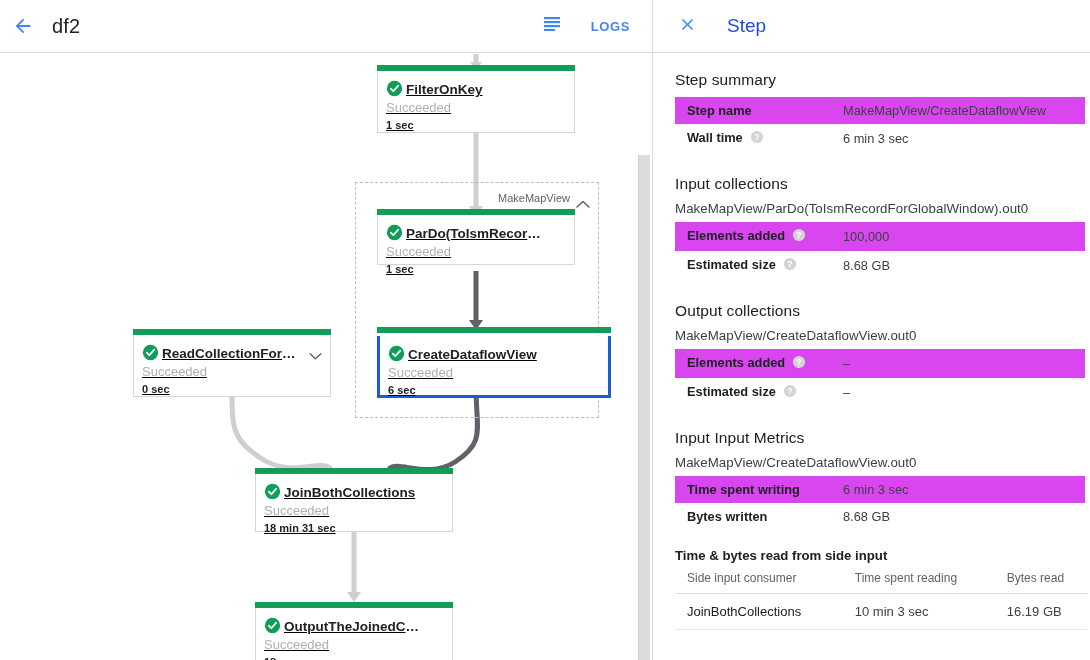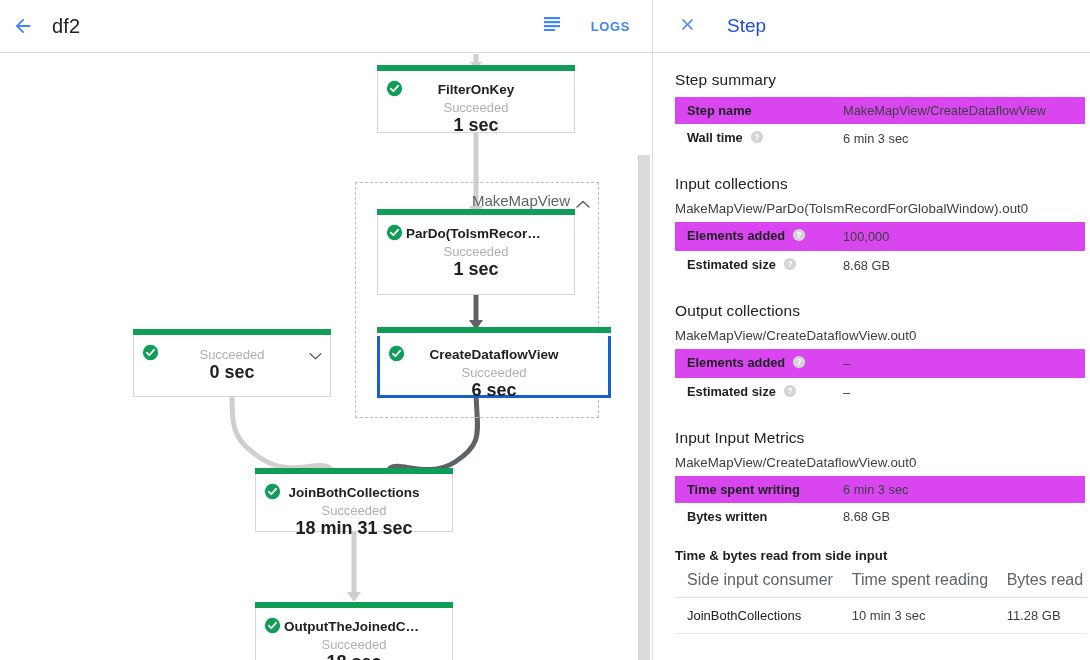--- a/index.html
+++ b/index.html
@@ -74,52 +74,52 @@
   }
   .node.selected .status-bar {
     left: -3px; right: -3px; top: -9px; height: 6px;
   }
   .node.selected .sel-outline {
     position: absolute; left: -3px; top: -9px; right: -3px; height: 3px;
     background: #1a5fd0;
   }
   .node-inner {
     padding: 10px 8px 9px 8px;
-    text-align: center;
     position: relative;
     height: 100%;
+    text-decoration: underline;
   }
   .node-name {
     font-size: 13.5px; font-weight: 700; color: #202124;
     line-height: 17px; white-space: nowrap; overflow: hidden;
     text-overflow: ellipsis; padding: 0 20px;
   }
   .node-status {
     font-size: 13px; color: #b0b0b0; line-height: 19px; font-weight: 400;
   }
   .node-time {
-    font-size: 18px; color: #202124; line-height: 17px; font-weight: 700;
+    font-size: 11px; color: #202124; line-height: 17px; font-weight: 700;
   }
   .check-icon {
     position: absolute; left: 8px; top: 9px; width: 17px; height: 17px;
   }
   .chevron-node {
     position: absolute; right: 8px; top: 11px;
   }
 
   
   .group-box {
     position: absolute;
     border: 1px dashed #bdbdbd;
     background: transparent;
     z-index: 2;
   }
   .group-label {
     position: absolute; right: 28px; top: 9px;
-    font-size: 15px; color: #5f6368;
+    font-size: 11px; color: #5f6368;
     white-space: nowrap;
   }
   .group-chevron {
     position: absolute; right: 8px; top: 12px;
     cursor: pointer;
   }
 
   svg.edges { position: absolute; left: 0; top: 0; width: 652px; height: 606px; z-index: 1; }
 
   
@@ -156,21 +156,21 @@
   .kv-table td.k { width: 168px; font-weight: 700; color: #202124; }
   .kv-table td.v { color: #3c4043; font-weight: 400; padding-left: 0; }
   .help-icon { display:inline-block; vertical-align: -2px; margin-left: 7px; cursor: pointer; }
 
   .sub-title {
     font-size: 13.2px; font-weight: 700; color: #202124;
     margin: 18px 0 0 0;
   }
   .si-table { width: 412px; border-collapse: collapse; margin-top: 4px; }
   .si-table th {
-    font-size: 16px; font-weight: 400; color: #5f6368; text-align: left;
+    font-size: 12px; font-weight: 400; color: #5f6368; text-align: left;
     padding: 4px 0 8px 12px; border-bottom: 1px solid #e0e0e0;
   }
   .si-table th.num { text-align: left; }
   .si-table td {
     font-size: 13px; color: #3c4043; padding: 10px 0 10px 12px;
     border-bottom: 1px solid #e8e8e8;
   }
   .si-table td.first { color: #202124; }
 </style>
 </head>
@@ -242,21 +242,21 @@
                 <circle cx="10" cy="10" r="9" fill="#0f9d58"></circle>
                 <path d="M5.6 10.2 L8.6 13.2 L14.4 6.6" stroke="#fff" stroke-width="2.1" fill="none" stroke-linecap="round" stroke-linejoin="round"></path>
               </svg>
           </span>
           <div class="node-name">FilterOnKey</div>
           <div class="node-status">Succeeded</div>
           <div class="node-time">1 sec</div>
         </div>
       </div>
 
-      <div class="node" style="left:377px; top:161px; width:198px; height:80px;">
+      <div class="node" style="left:377px; top:161px; width:198px; height:50px;">
         <div class="status-bar"></div>
         <div class="node-inner">
           <span class="check-icon">
             <svg width="17" height="17" viewBox="0 0 20 20">
                 <circle cx="10" cy="10" r="9" fill="#0f9d58"></circle>
                 <path d="M5.6 10.2 L8.6 13.2 L14.4 6.6" stroke="#fff" stroke-width="2.1" fill="none" stroke-linecap="round" stroke-linejoin="round"></path>
               </svg>
           </span>
           <div class="node-name">ParDo(ToIsmRecordFor…</div>
           <div class="node-status">Succeeded</div>
@@ -287,20 +287,21 @@
             <svg width="17" height="17" viewBox="0 0 20 20">
                 <circle cx="10" cy="10" r="9" fill="#0f9d58"></circle>
                 <path d="M5.6 10.2 L8.6 13.2 L14.4 6.6" stroke="#fff" stroke-width="2.1" fill="none" stroke-linecap="round" stroke-linejoin="round"></path>
               </svg>
           </span>
           <span class="chevron-node">
             <svg width="13" height="8" viewBox="0 0 14 9">
                 <path d="M1 2 L7 7.5 L13 2" stroke="#5f6368" stroke-width="1.6" fill="none" stroke-linecap="round" stroke-linejoin="round"></path>
               </svg>
           </span>
+          <div class="node-name">ReadCollectionForJoin</div>
           <div class="node-status">Succeeded</div>
           <div class="node-time">0 sec</div>
         </div>
       </div>
 
       <div class="node" style="left:255px; top:420px; width:198px; height:58px;">
         <div class="status-bar"></div>
         <div class="node-inner">
           <span class="check-icon">
             <svg width="17" height="17" viewBox="0 0 20 20">
@@ -427,20 +428,20 @@
           <tr>
             <th>Side input consumer</th>
             <th class="num">Time spent reading</th>
             <th class="num">Bytes read</th>
           </tr>
         </thead>
         <tbody>
           <tr>
             <td class="first">JoinBothCollections</td>
             <td>10 min 3 sec</td>
-            <td>11.28 GB</td>
+            <td>16.19 GB</td>
           </tr>
         </tbody>
       </table>
 
     </div>
   </div>
 </div>
 
 </body></html>

